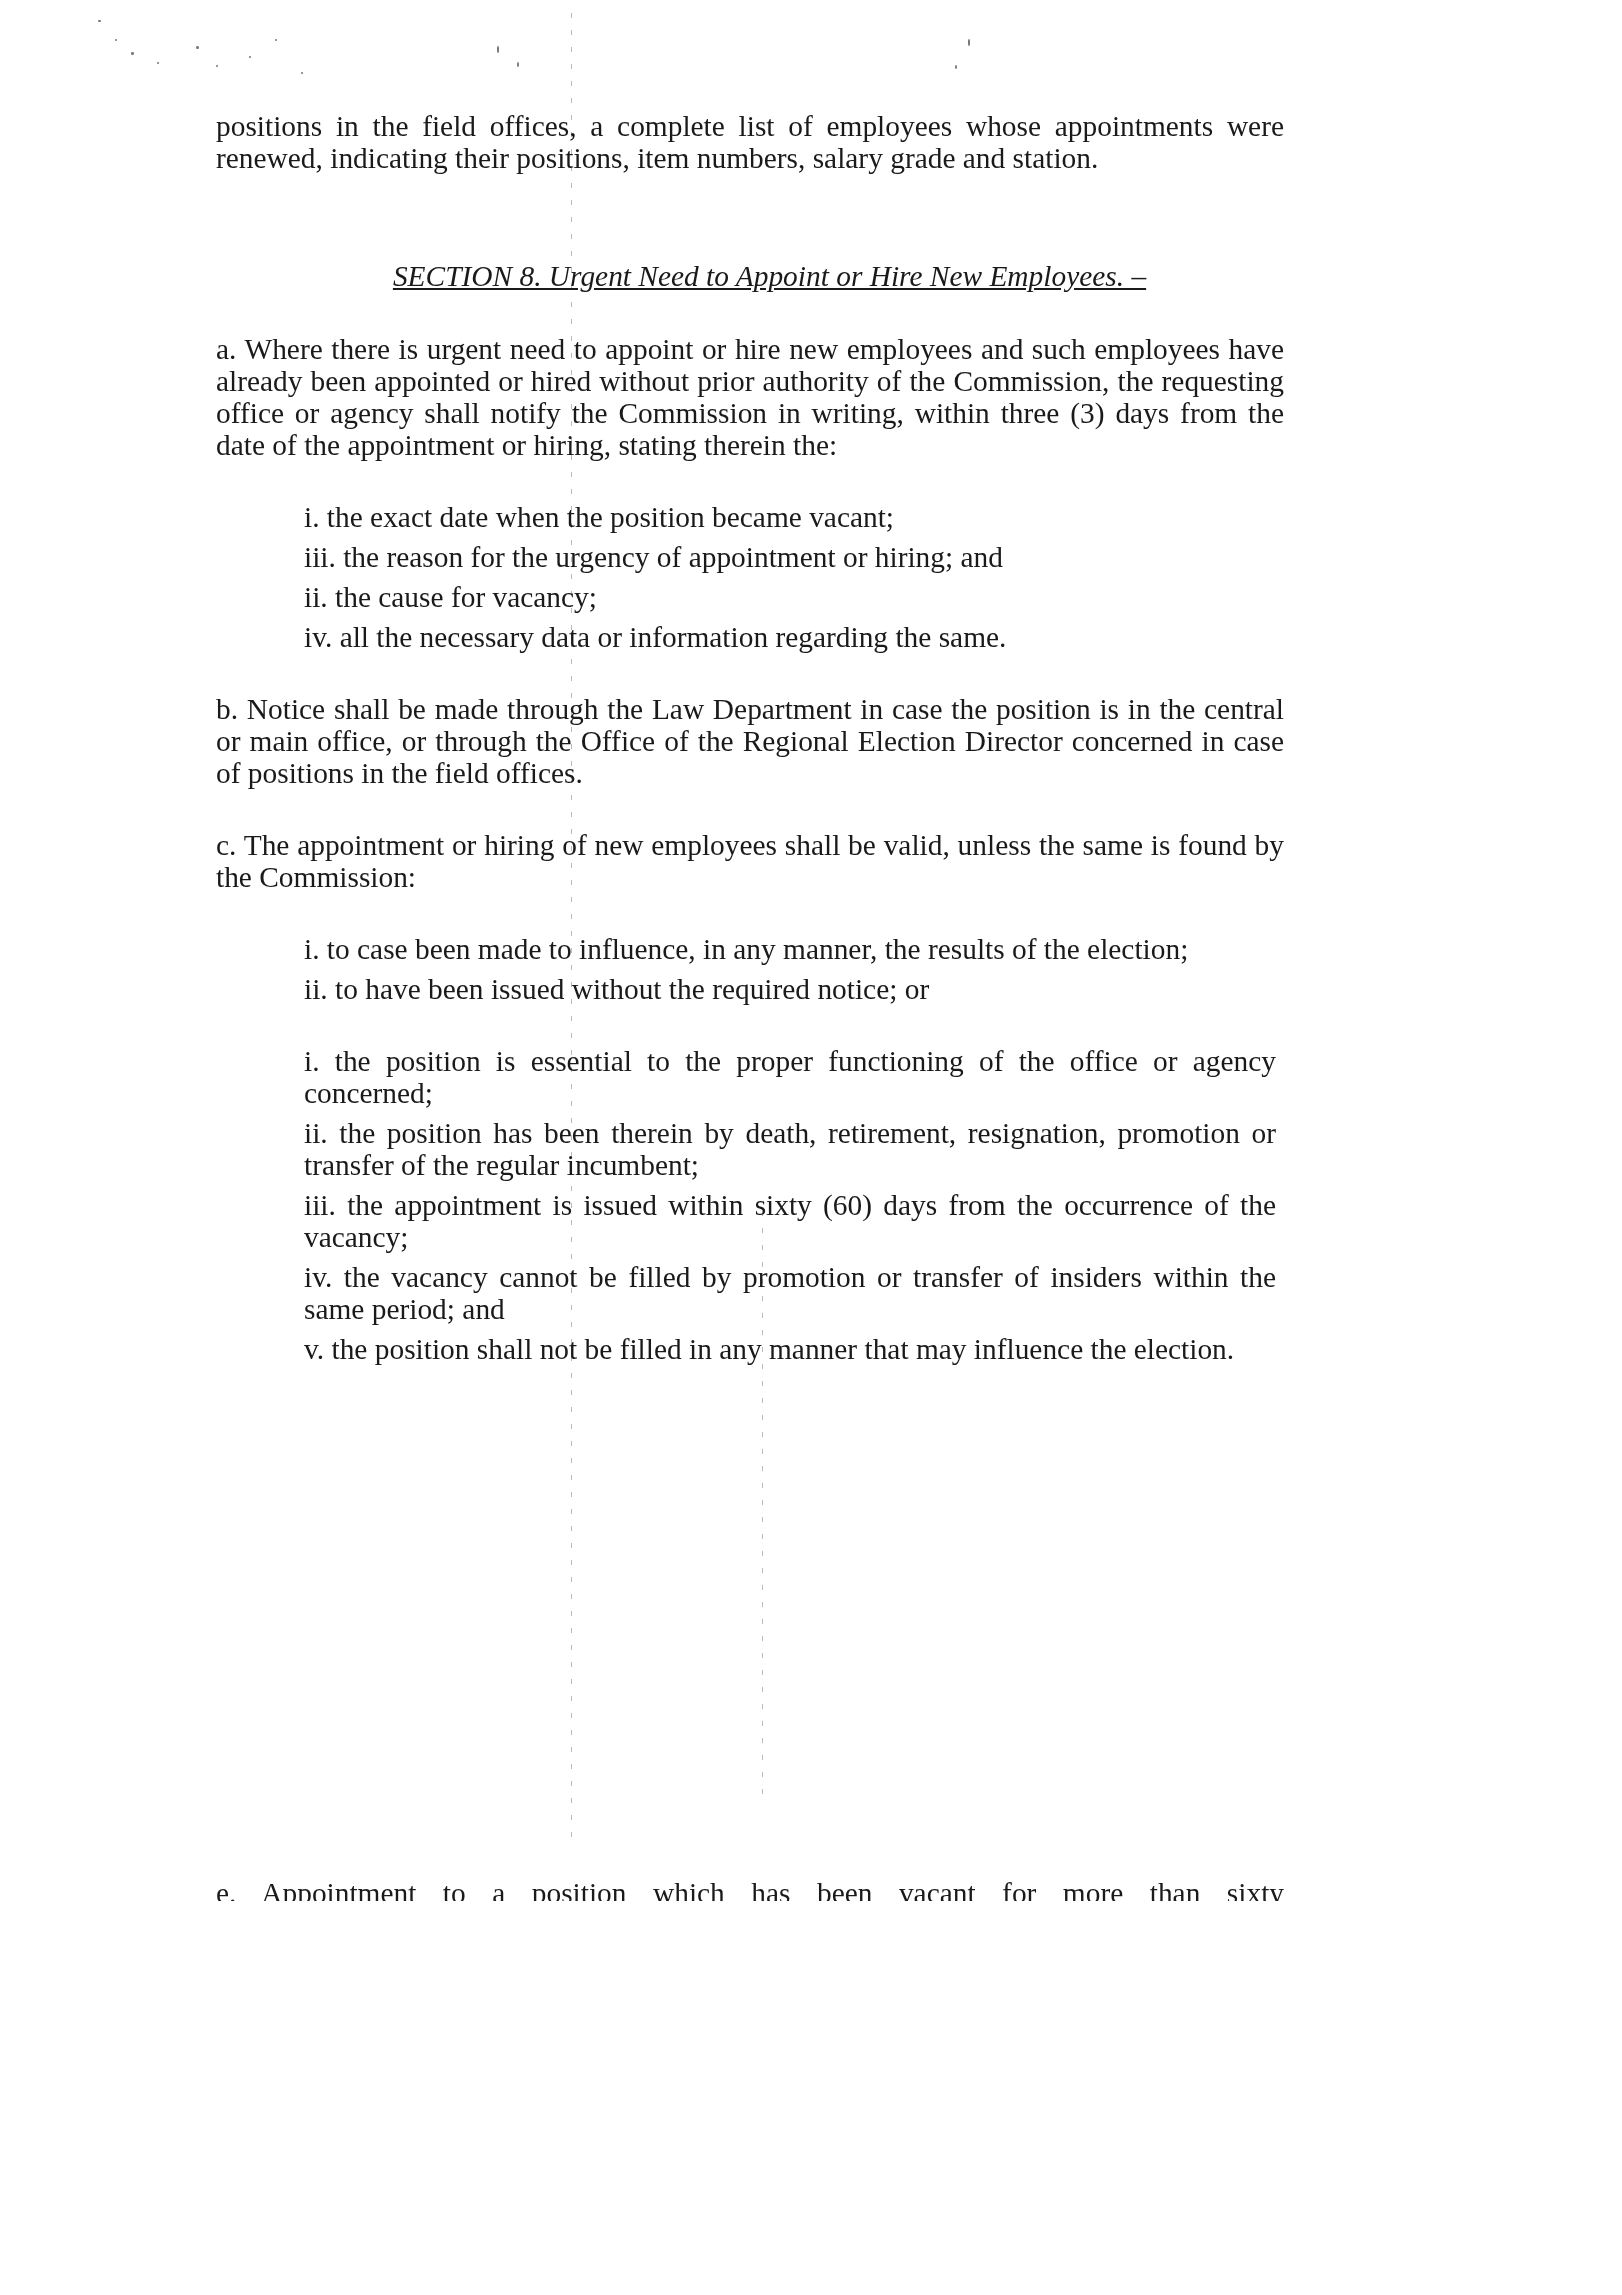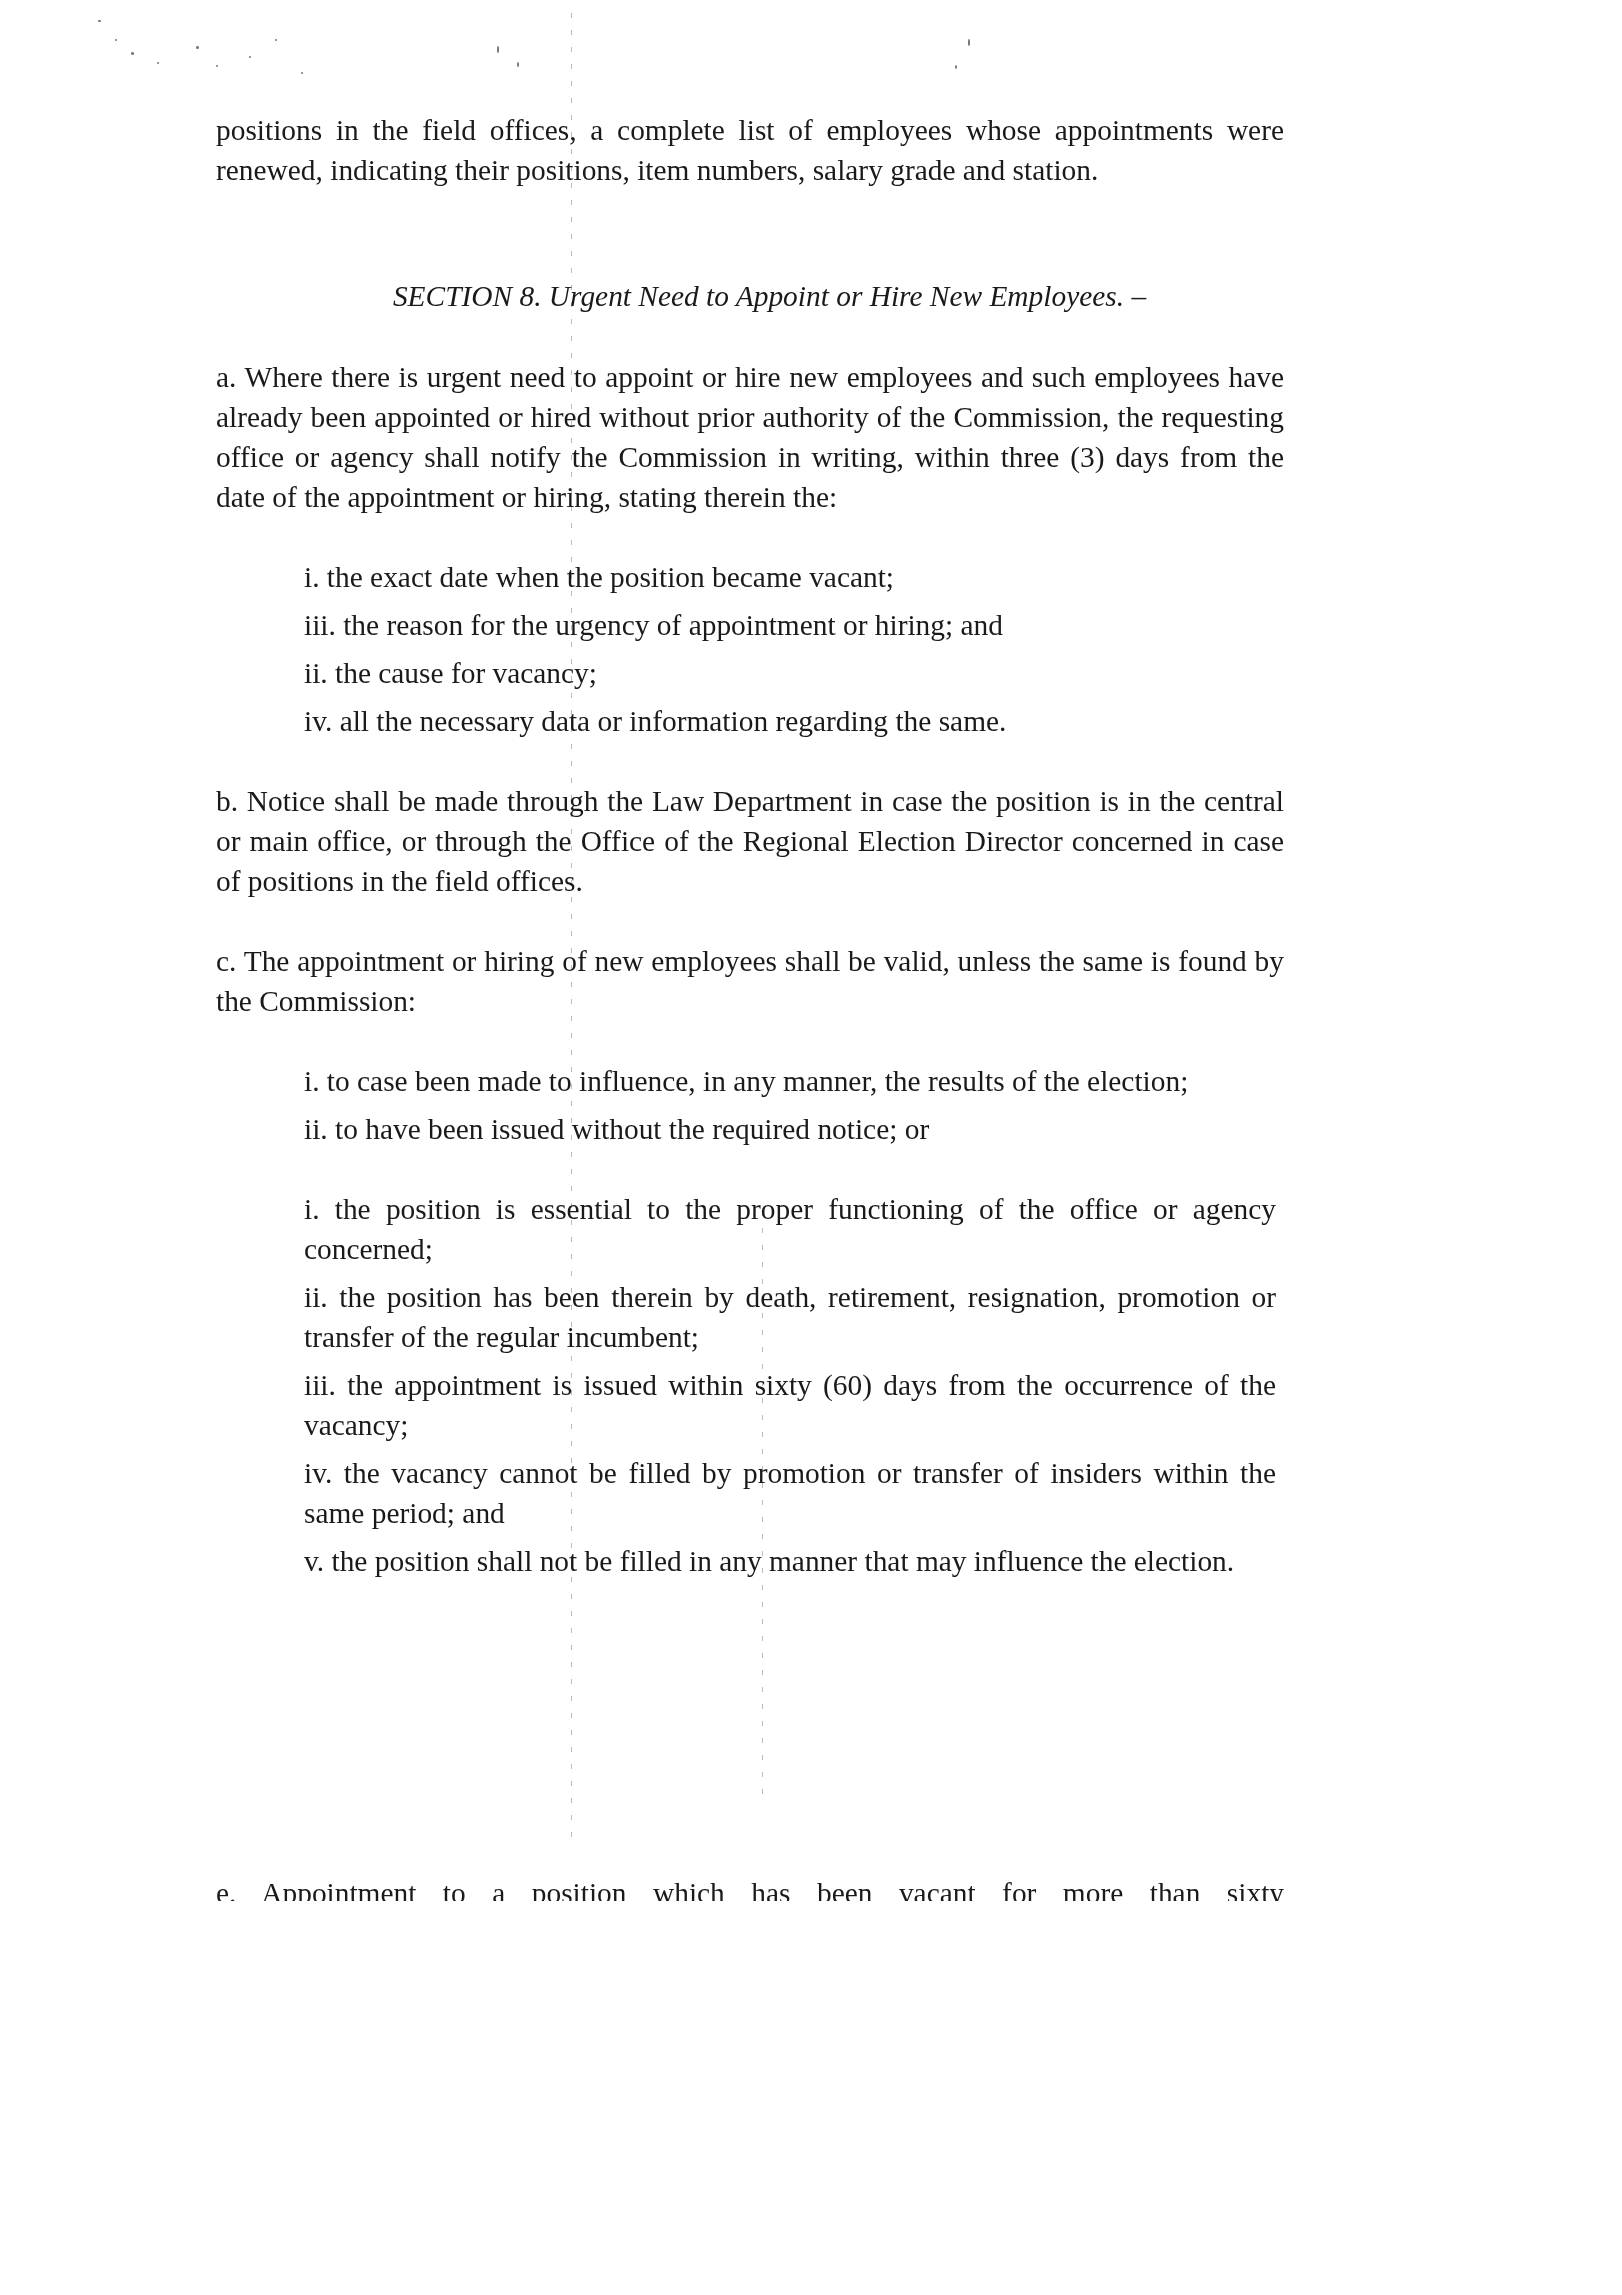--- a/index.html
+++ b/index.html
@@ -5,27 +5,28 @@
   html, body { margin: 0; padding: 0; background: #ffffff; }
   body { width: 1623px; height: 2295px; position: relative; overflow: hidden; }
   .page {
     position: absolute; left: 0; top: 0; width: 1623px; height: 2295px;
     background: #ffffff;
     font-family: "Liberation Serif", "DejaVu Serif", serif;
     color: #1a1a1a;
   }
   .body-text {
     position: absolute; left: 216px; width: 1068px; top: 110px;
-    font-size: 29.4px; line-height: 40px;
+    font-size: 29.4px; line-height: 32px;
   }
   p { margin: 0; text-align: justify; }
   .para { margin-bottom: 40px; }
   .heading {
     font-style: italic; text-align: center; margin: 86px 0 41px 0;
     padding-left: 39px;
+    text-decoration: underline;
   }
   .list { margin: 0 0 40px 80px; }
   .list p { margin: 8px; }
   .bold { font-weight: bold; }
   .cut-line {
     position: absolute; left: 216px; width: 1068px; top: 1873px; height: 27.5px;
     overflow: hidden; font-size: 29.4px; line-height: 40px;
   }
   .cut-line p { text-align: justify; text-align-last: justify; }
   

